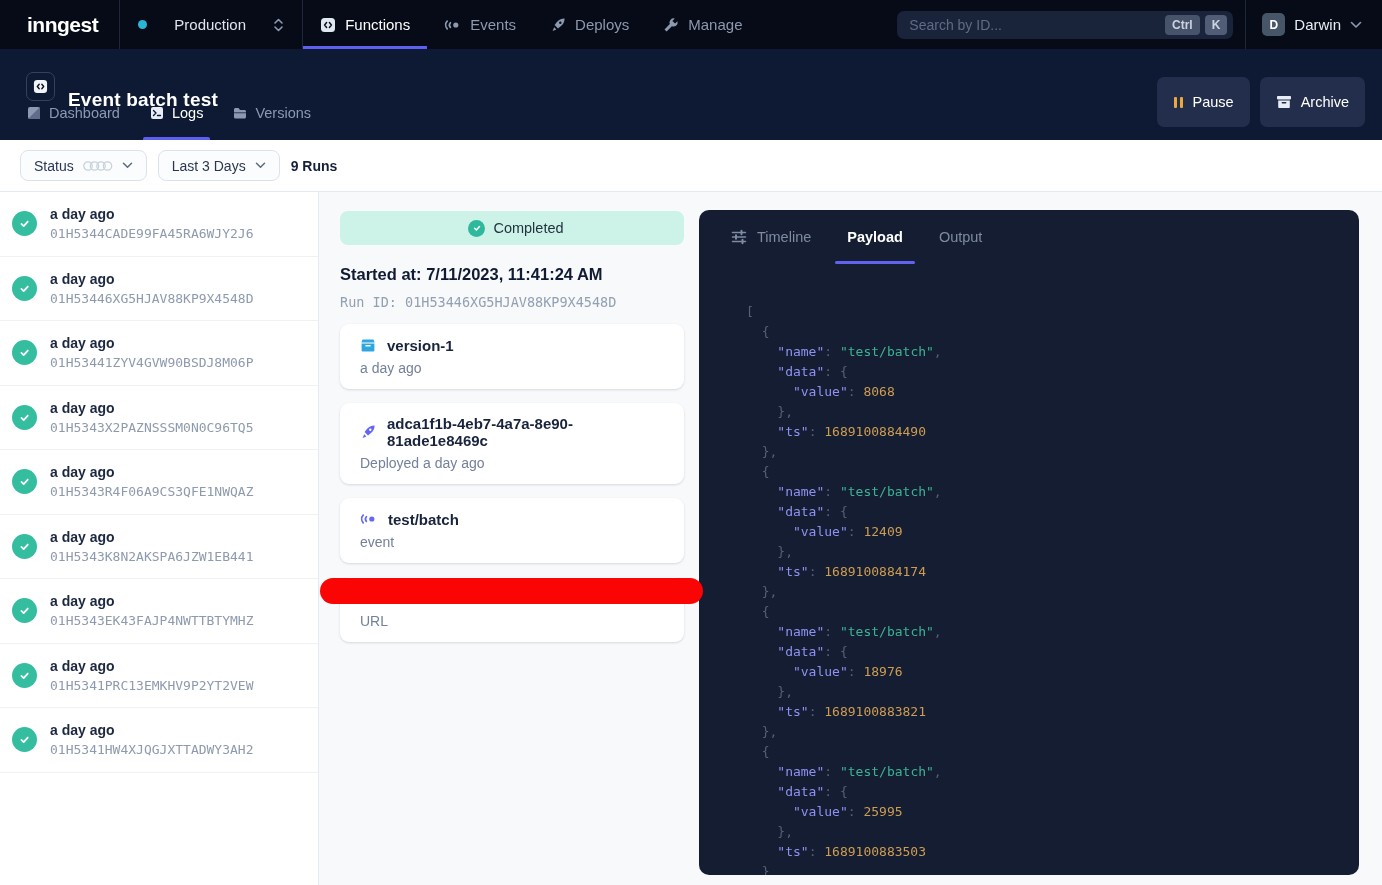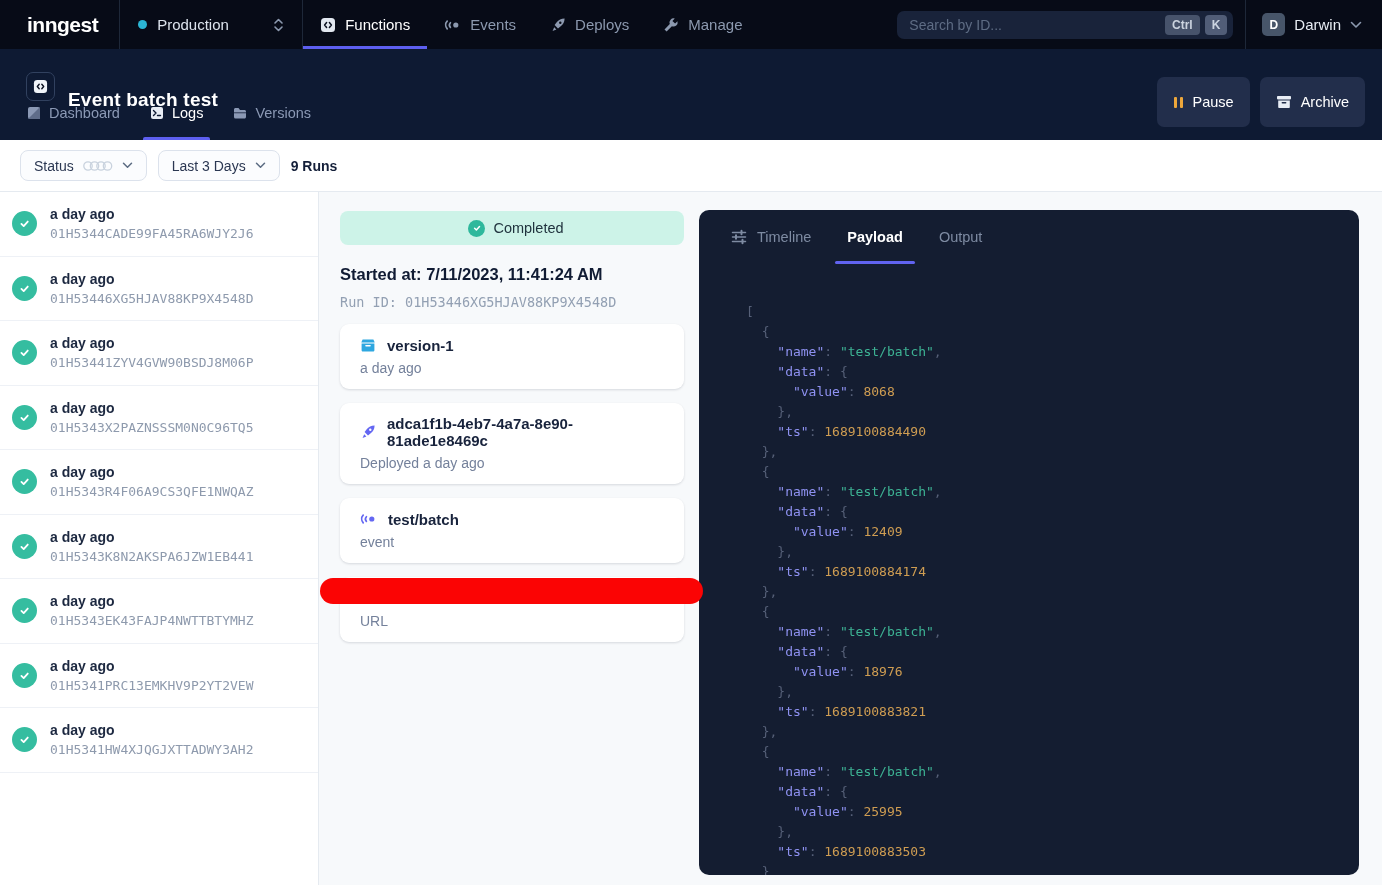--- a/index.html
+++ b/index.html
@@ -5,21 +5,21 @@
   * { margin:0; padding:0; box-sizing:border-box; }
   html,body { width:1382px; height:885px; overflow:hidden; }
   body { font-family:"Liberation Sans", sans-serif; background:#f7f9fb; }
 
   
   .navbar { height:49px; background:#070b17; display:flex; align-items:center; }
   .logo { color:#fff; font-weight:800; font-size:21px; letter-spacing:-0.5px; margin-left:27px; }
   .vdiv { width:1px; height:49px; background:#1e2839; }
   .env-select { width:182px; height:100%; display:flex; align-items:center; gap:10px; padding:0 18px; cursor:pointer; }
   .env-dot { width:9px; height:9px; border-radius:50%; background:#2bb5d4; }
-  .env-label { color:#dde4ee; font-size:15px; flex:1; }
+  .env-label { color:#dde4ee; font-size:15px; flex:1;text-align:center; }
   .nav-tabs { display:flex; height:100%; }
   .nav-tab { height:100%; display:flex; align-items:center; gap:9px; padding:16px 17px; color:#8c99af; font-size:15px; cursor:pointer; }
   .nav-tab.active { color:#ffffff; box-shadow: inset 0 -3px 0 #5d5ff0; }
   .searchbox { margin-left:auto; width:336px; height:28px; background:#19233a; border-radius:7px; display:flex; align-items:center; padding:0 6px 0 12px; margin-right:12px; }
   .searchbox input { flex:1; background:transparent; border:none; outline:none; color:#cbd5e1; font-size:14px; font-family:"Liberation Sans",sans-serif; }
   .searchbox input::placeholder { color:#5e6c84; }
   .key-badge { background:#47536b; color:#ccd4e0; font-size:12px; border-radius:4px; padding:3px 7px; margin-left:5px; font-weight:600; }
   .key-badge.light { background:#515d77; }
   .account { display:flex; align-items:center; gap:9px; padding:0 20px 0 16px; cursor:pointer; }
   .avatar { width:23px; height:23px; border-radius:5px; background:#475569; color:#fff; font-size:12px; font-weight:700; display:grid; place-items:center; }

